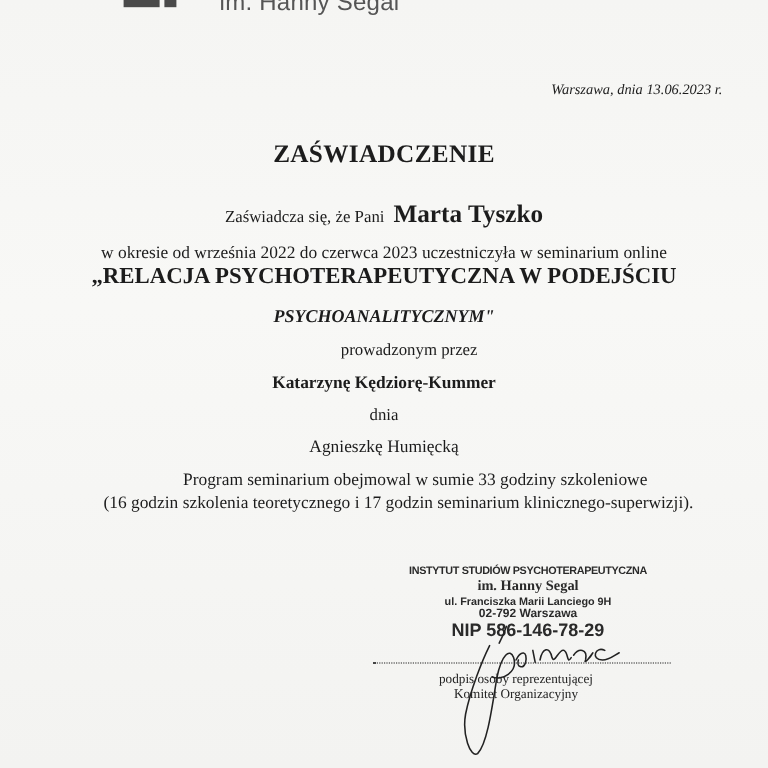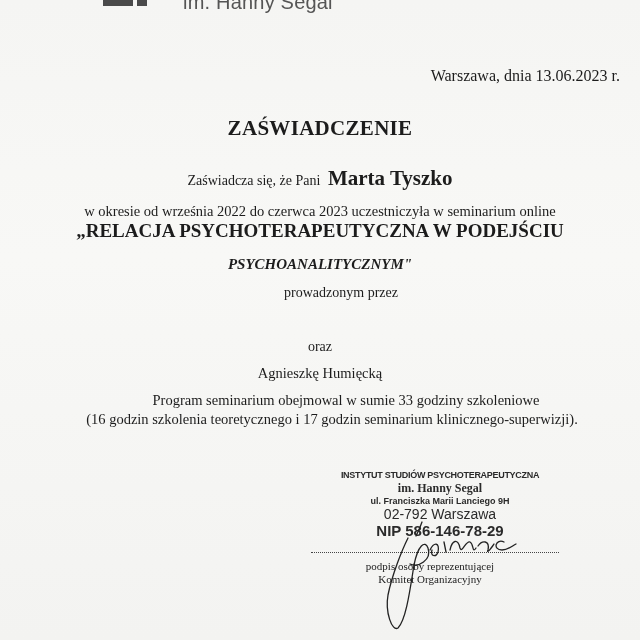--- a/index.html
+++ b/index.html
@@ -38,23 +38,24 @@
       position: absolute;
       left: 183px;
       top: -9px;
       font-family: "Liberation Sans", "DejaVu Sans", sans-serif;
       font-size: 20px;
       color: #555555;
       letter-spacing: 0.2px;
     }
     .date {
       position: absolute;
-      right: 20px;
+      right: 38px;
       top: 67px;
-      font-size: 16px;
+      font-size: 12px;
+      font-style: italic;
     }
     .center {
       position: absolute;
       left: 0;
       width: 640px;
       text-align: center;
       white-space: nowrap;
     }
     .title {
       top: 116px;
@@ -87,21 +88,21 @@
       left: 330px;
       top: 470px;
       width: 220px;
       text-align: center;
       font-family: "Liberation Sans", "DejaVu Sans", sans-serif;
       color: #2a2a2a;
     }
     .stamp .s1 { font-size: 9px; font-weight: bold; letter-spacing: -0.3px; }
     .stamp .s2 { font-family: "Liberation Serif", serif; font-size: 12px; font-weight: bold; margin-top: 1px; }
     .stamp .s3 { font-size: 9px; font-weight: bold; margin-top: 0px; }
-    .stamp .s4 { font-size: 14px; font-weight: normal; }
+    .stamp .s4 { font-size: 10px; font-weight: bold; }
     .stamp .s5 { font-size: 15px; font-weight: bold; }
 
     .dotline {
       position: absolute;
       left: 311px;
       top: 552px;
       width: 248px;
       border-top: 1.5px dotted #444;
     }
     .sig-label {
@@ -139,21 +140,22 @@
 
   <div class="center line1">
     <span>Zaświadcza się, że Pani</span>
     <span class="name">Marta Tyszko</span>
   </div>
 
   <div class="center line2">w okresie od września 2022 do czerwca 2023 uczestniczyła w seminarium online</div>
   <div class="center seminar1">„RELACJA  PSYCHOTERAPEUTYCZNA W PODEJŚCIU</div>
   <div class="center seminar2">PSYCHOANALITYCZNYM"</div>
   <div class="center line-prow">prowadzonym przez</div>
-  <div class="center line-oraz">oraz</div>
+  <div class="center person1">Katarzynę Kędziorę-Kummer</div>
+  <div class="center line-oraz">dnia</div>
   <div class="center person2">Agnieszkę Humięcką</div>
   <div class="center prog1">Program seminarium obejmowal w sumie 33 godziny szkoleniowe</div>
   <div class="center prog2">(16 godzin szkolenia teoretycznego i 17 godzin seminarium klinicznego-superwizji).</div>
 
   <div class="stamp">
     <div class="s1">INSTYTUT STUDIÓW PSYCHOTERAPEUTYCZNA</div>
     <div class="s2">im. Hanny Segal</div>
     <div class="s3">ul. Franciszka Marii Lanciego 9H</div>
     <div class="s4">02-792 Warszawa</div>
     <div class="s5">NIP 586-146-78-29</div>

